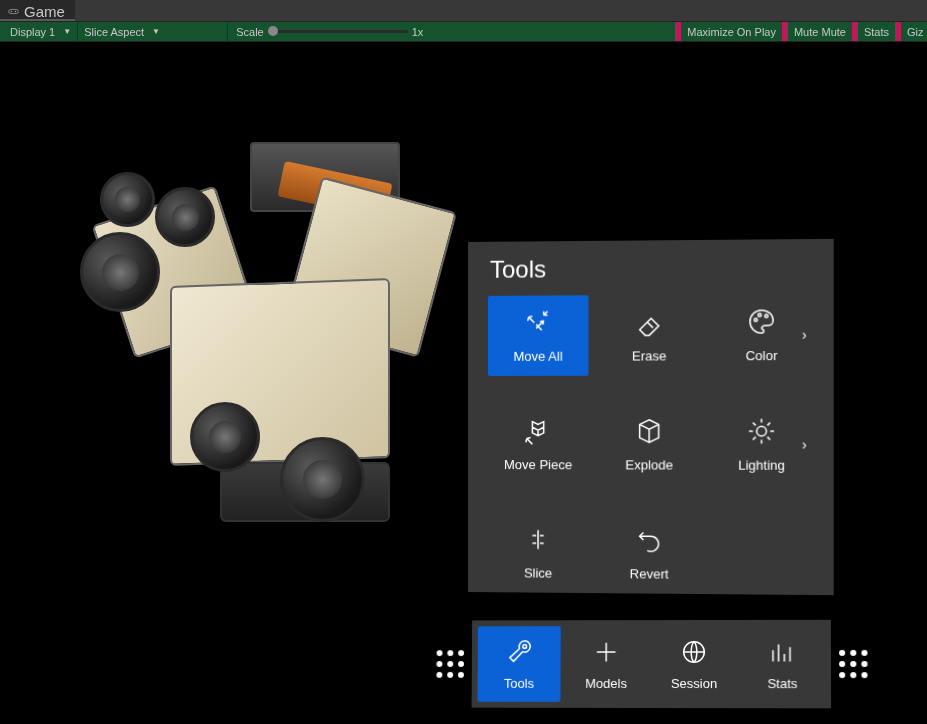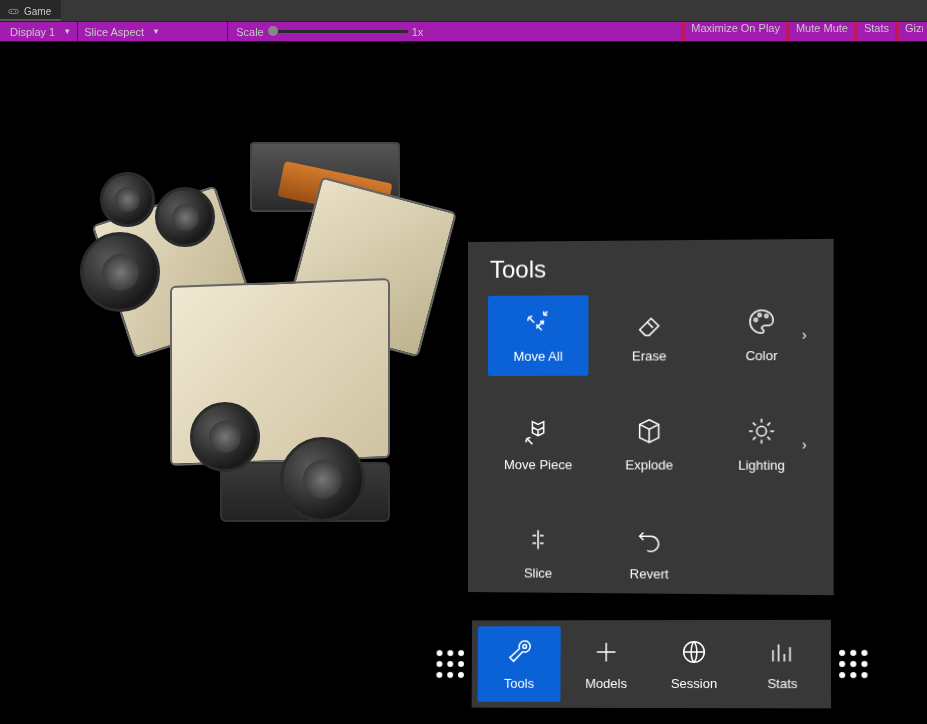--- a/index.html
+++ b/index.html
@@ -16,29 +16,29 @@
     background: #383838;
     height: 22px;
     border-bottom: 1px solid #232323;
     display: flex;
     align-items: stretch;
   }
   .tab {
     background: #282828;
     border-bottom: 2px solid #5a5a5a;
     padding: 3px 10px 0 8px;
-    font-size: 10px;
+    font-size: 15px;
     display: flex;
     align-items: center;
     gap: 5px;
     color: #c8c8c8;
   }
   .tab svg { width: 11px; height: 11px; }
   .toolbar {
-    background: #a21caf;
+    background: #14532d;
     height: 20px;
     display: flex;
     align-items: center;
     font-size: 11px;
     color: #c8c8c8;
     padding: 0 4px;
     border-bottom: 1px solid #232323;
   }
   .dd {
     display: flex;
@@ -53,21 +53,21 @@
   .aspect { width: 150px; }
   .scale-group { display: flex; align-items: center; gap: 4px; padding: 0 8px; }
   .slider-track {
     width: 140px; height: 3px; background: #2a2a2a; border-radius: 2px; position: relative;
   }
   .slider-thumb {
     width: 10px; height: 10px; background: #888; border-radius: 50%;
     position: absolute; left: 0; top: -4px;
   }
   .spacer { flex: 1; }
-  .right-item { padding: 0 6px; border-left: 4px solid #be185d; height: 100%; display: flex; align-items: flex-start; cursor: pointer; }
+  .right-item { padding: 0 6px; border-left: 6px solid #be185d; height: 100%; display: flex; align-items: center; cursor: pointer; }
 
   .game-view {
     position: absolute;
     top: 42px; left: 0; right: 0; bottom: 0;
     background: #000;
   }
 
   
   .engine {
     position: absolute;

